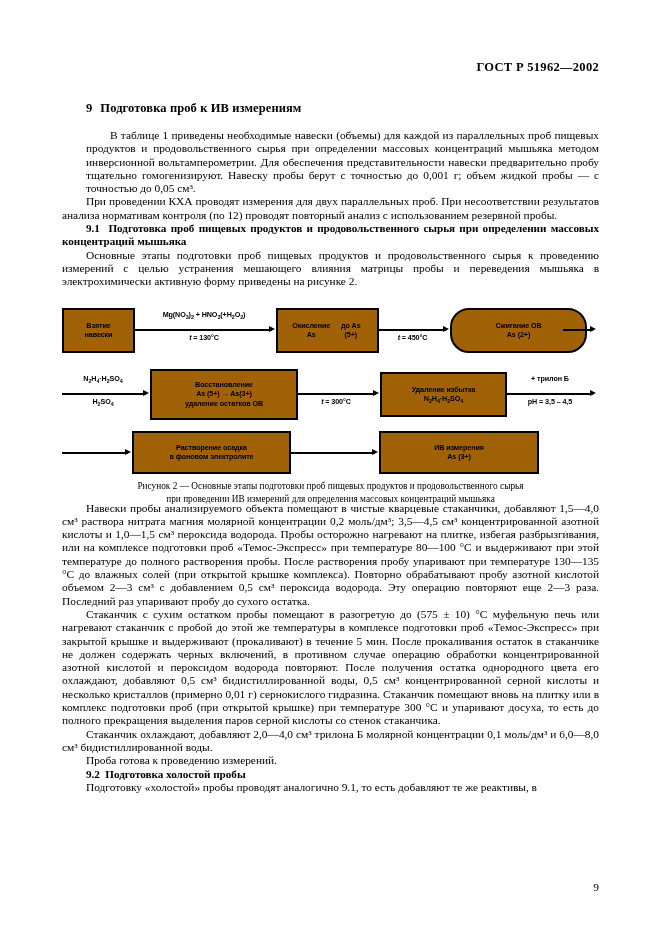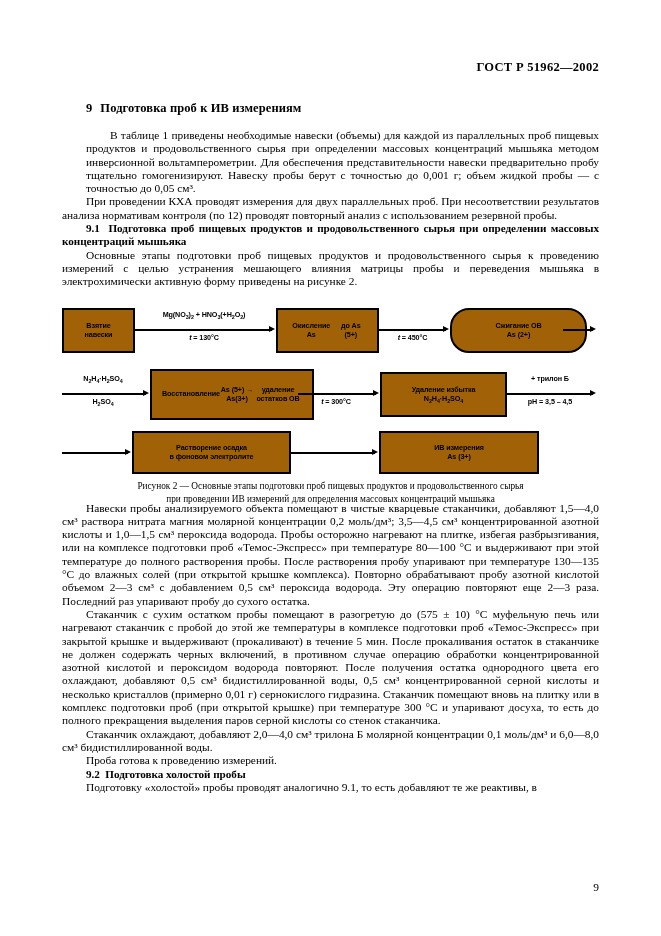--- a/index.html
+++ b/index.html
@@ -188,21 +188,21 @@
         </div>
 
         <div class="aline" style="left:501px; top:29px; width:30px;"></div>
         <div class="ahead" style="left:528px; top:26.4px;"></div>
 
         <div class="aline" style="left:0px; top:93px; width:84px;"></div>
         <div class="ahead" style="left:81px; top:90.4px;"></div>
         <div class="alabel" style="left:0px; top:74px; width:82px;">N<sub>2</sub>H<sub>4</sub>·H<sub>2</sub>SO<sub>4</sub></div>
         <div class="alabel" style="left:0px; top:97px; width:82px;">H<sub>2</sub>SO<sub>4</sub></div>
 
-        <div class="fbox" style="left:88px; top:69px; width:164px; height:51px; flex-direction:row;">
+        <div class="fbox" style="left:88px; top:69px; width:148px; height:51px; flex-direction:column;">
           <span>Восстановление</span>
           <span>As (5+) → As(3+)</span>
           <span>удаление остатков ОВ</span>
         </div>
 
         <div class="aline" style="left:236px; top:93px; width:78px;"></div>
         <div class="ahead" style="left:311px; top:90.4px;"></div>
         <div class="alabel" style="left:237px; top:97px; width:74px;"><i>t</i> = 300°C</div>
 
         <div class="fbox" style="left:318px; top:72px; width:127px; height:45px; flex-direction:column;">

